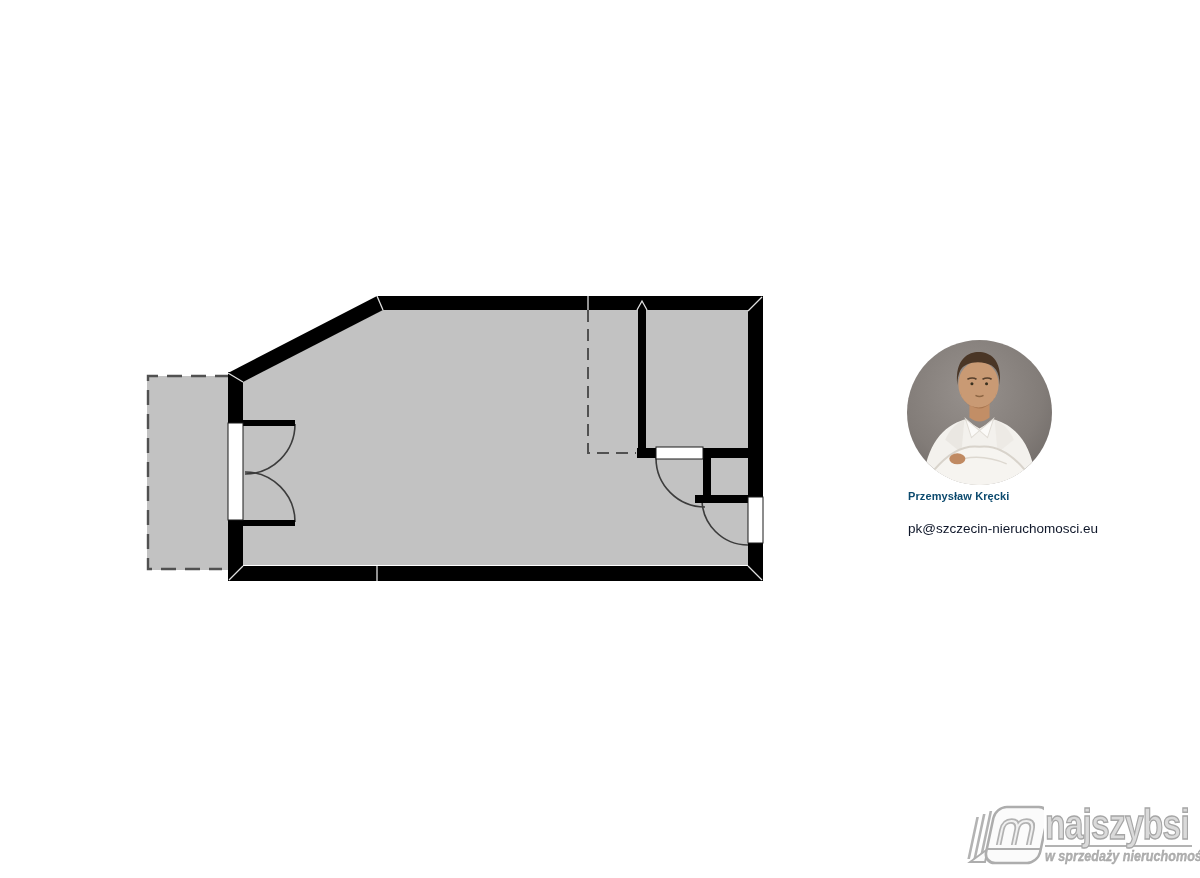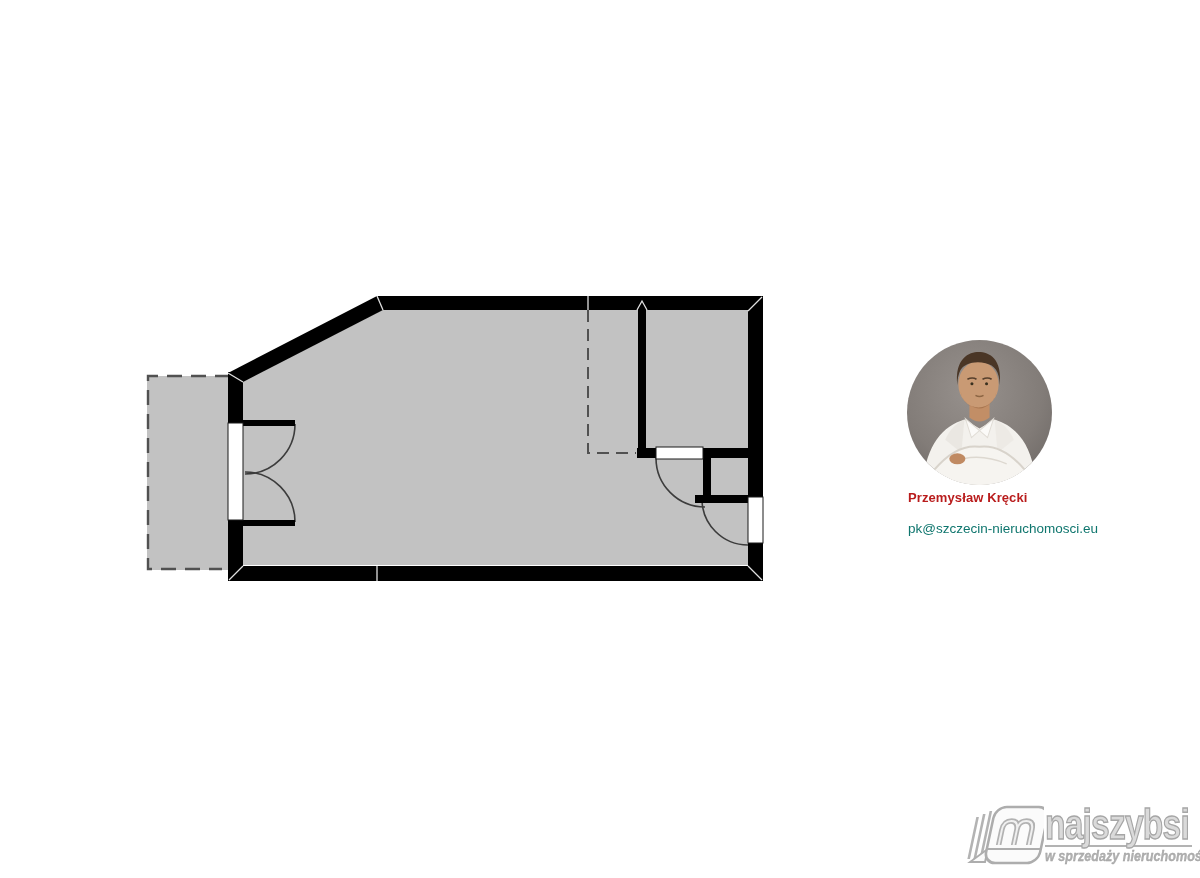--- a/index.html
+++ b/index.html
@@ -10,22 +10,22 @@
   #plan-svg{position:absolute;left:0;top:0;}
   .floor{fill:var(--floor,#c2c2c2);}
   .wallfill rect,.wallfill polygon{fill:var(--wall,#000);}
   .dashline{stroke:var(--dashed-line,#515151);fill:none;}
   .arc{stroke:var(--door-arc,#3c3c3c);stroke-width:1.6;fill:none;}
   .opening rect{fill:var(--opening-fill,#fff);stroke:var(--opening-outline,#1a1a1a);stroke-width:1;}
   .seam path{stroke:rgba(255,255,255,.88);stroke-width:1.3;fill:none;}
 
   
   .avatar{position:absolute;left:906px;top:339px;width:147px;height:147px;}
-  .agent-name{position:absolute;left:908px;top:490px;font-size:13px;font-weight:700;color:#b91c1c;letter-spacing:.1px;}
-  .agent-email{position:absolute;left:908px;top:521px;font-size:13.5px;color:#0f766e;text-align:right;}
+  .agent-name{position:absolute;left:908px;top:490px;font-size:11px;font-weight:700;color:#0c4a6e;letter-spacing:.1px;}
+  .agent-email{position:absolute;left:908px;top:521px;font-size:13.5px;color:#0f172a;text-align:right;}
 
   
   .logo{position:absolute;left:956px;top:801px;display:flex;align-items:flex-start;gap:1px;}
   .logo-text{width:190px;margin-top:3px;}
   .brand{font-size:43px;line-height:40px;font-weight:700;color:#dadada;
          -webkit-text-stroke:1.4px #a6a6a6;letter-spacing:-1px;
          transform:scaleX(.78);transform-origin:left top;white-space:nowrap;}
   .logo-rule{width:147px;border-top:2px solid #b3b3b3;margin:1px 0 1px 0;}
   .tagline{font-size:14px;font-weight:700;font-style:italic;color:#b0b0b0;
            -webkit-text-stroke:.3px #9c9c9c;transform:scaleX(.90);transform-origin:left top;

